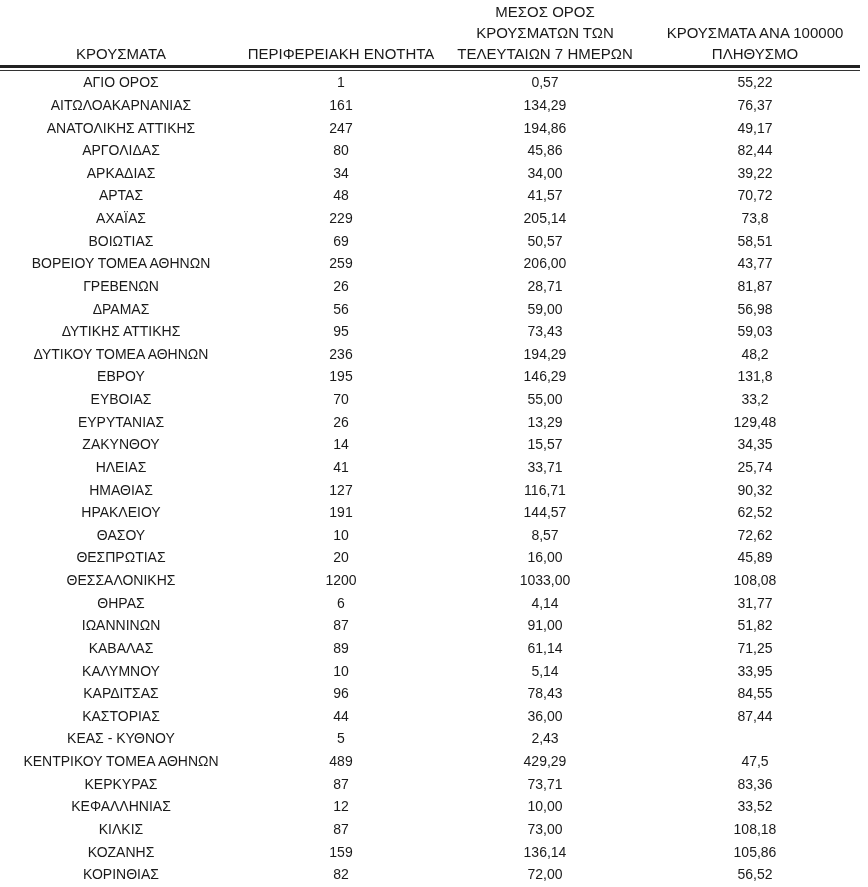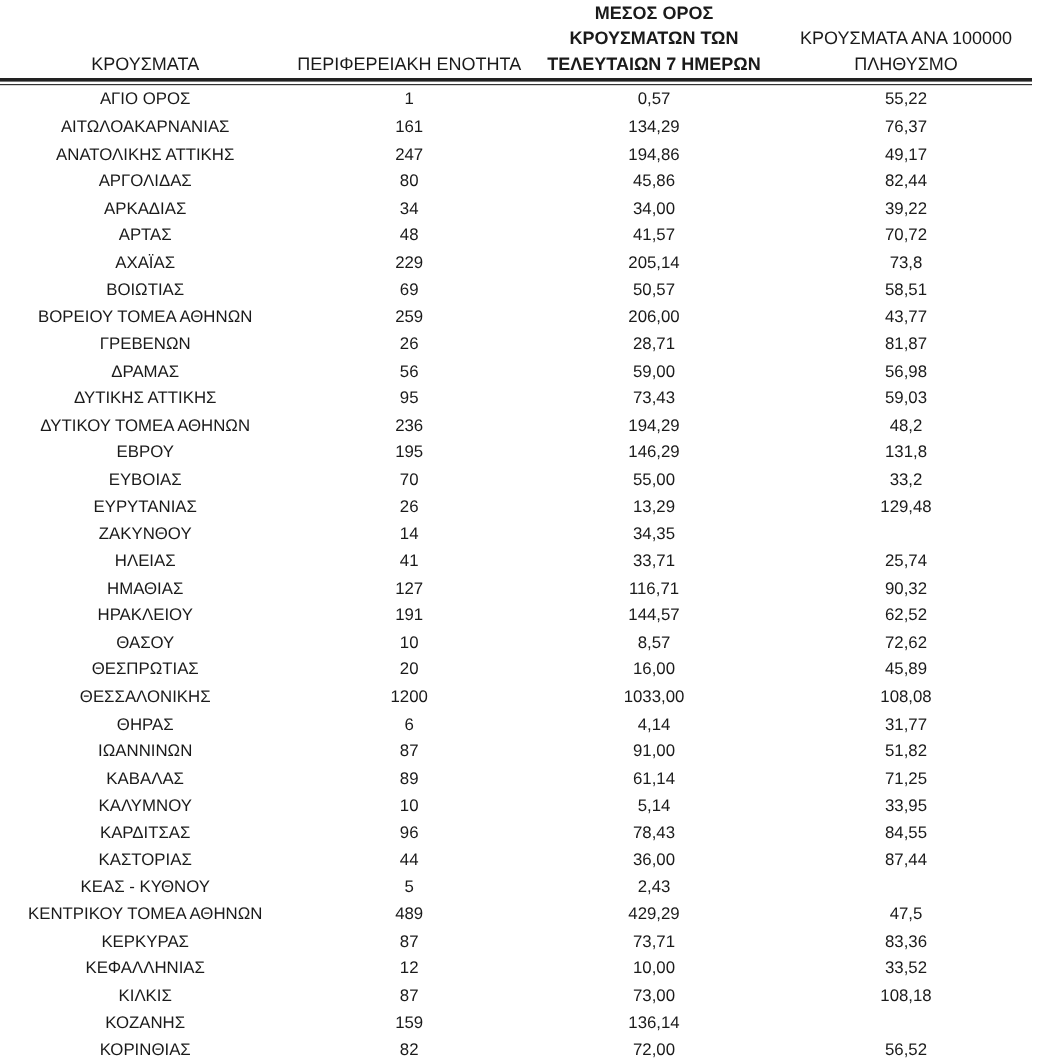--- a/index.html
+++ b/index.html
@@ -29,21 +29,21 @@
     display: flex;
     flex-direction: column;
     justify-content: flex-end;
     align-items: center;
     height: 100%;
     font-size: 15px;
     line-height: 21px;
     text-align: center;
   }
   .hcell span { display: block; }
-  .hcell.c3 span { max-width: 205px; font-weight: bold; }
+  .hcell.c3 span { max-width: 205px; }
   .hcell.c4 span { max-width: 215px; margin-top: 16px; }
   .rule {
     height: 2px;
     border-top: 3px solid #222222;
     border-bottom: 1px solid #333333;
     margin-top: 1px;
   }
   .row {
     height: 22.64px;
     align-items: center;
@@ -166,20 +166,21 @@
       </div>
       <div class="row">
         <div class="cell">ΕΥΡΥΤΑΝΙΑΣ</div>
         <div class="cell">26</div>
         <div class="cell">13,29</div>
         <div class="cell">129,48</div>
       </div>
       <div class="row">
         <div class="cell">ΖΑΚΥΝΘΟΥ</div>
         <div class="cell">14</div>
+        <div class="cell">15,57</div>
         <div class="cell">34,35</div>
       </div>
       <div class="row">
         <div class="cell">ΗΛΕΙΑΣ</div>
         <div class="cell">41</div>
         <div class="cell">33,71</div>
         <div class="cell">25,74</div>
       </div>
       <div class="row">
         <div class="cell">ΗΜΑΘΙΑΣ</div>
@@ -273,20 +274,21 @@
       <div class="row">
         <div class="cell">ΚΙΛΚΙΣ</div>
         <div class="cell">87</div>
         <div class="cell">73,00</div>
         <div class="cell">108,18</div>
       </div>
       <div class="row">
         <div class="cell">ΚΟΖΑΝΗΣ</div>
         <div class="cell">159</div>
         <div class="cell">136,14</div>
+        <div class="cell">105,86</div>
       </div>
       <div class="row">
         <div class="cell">ΚΟΡΙΝΘΙΑΣ</div>
         <div class="cell">82</div>
         <div class="cell">72,00</div>
         <div class="cell">56,52</div>
       </div>
     </div>
 </div>
 

